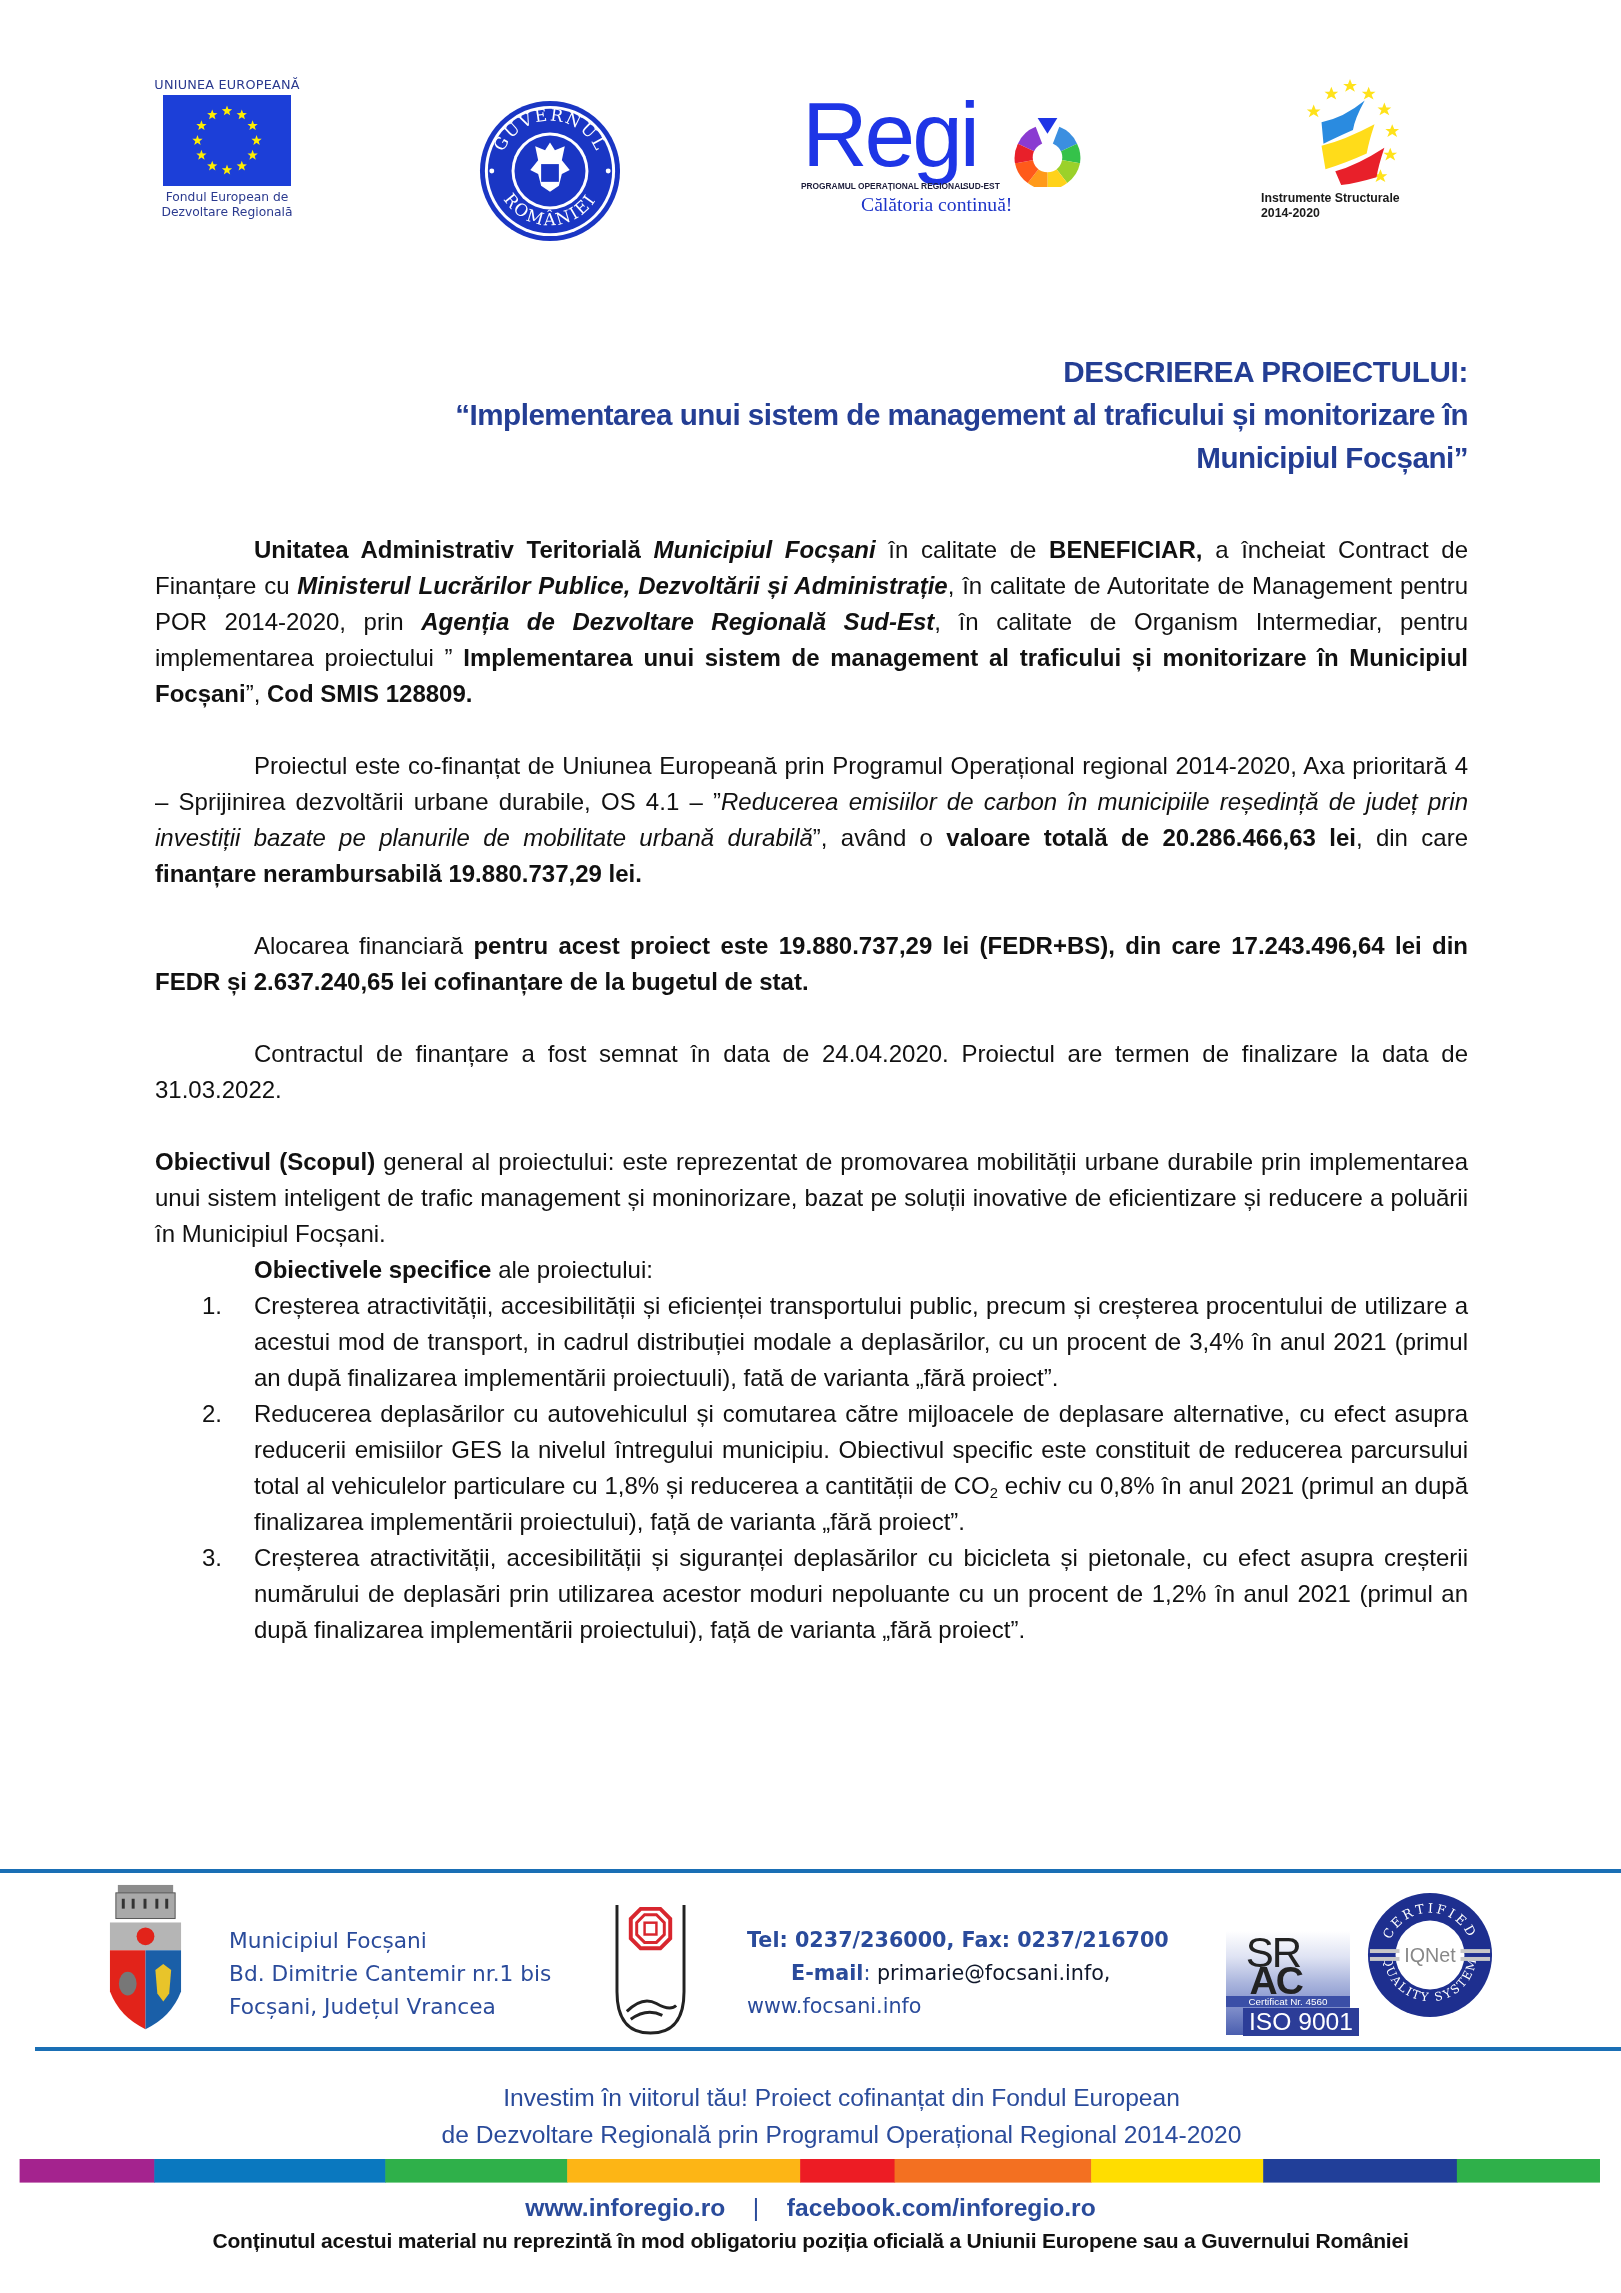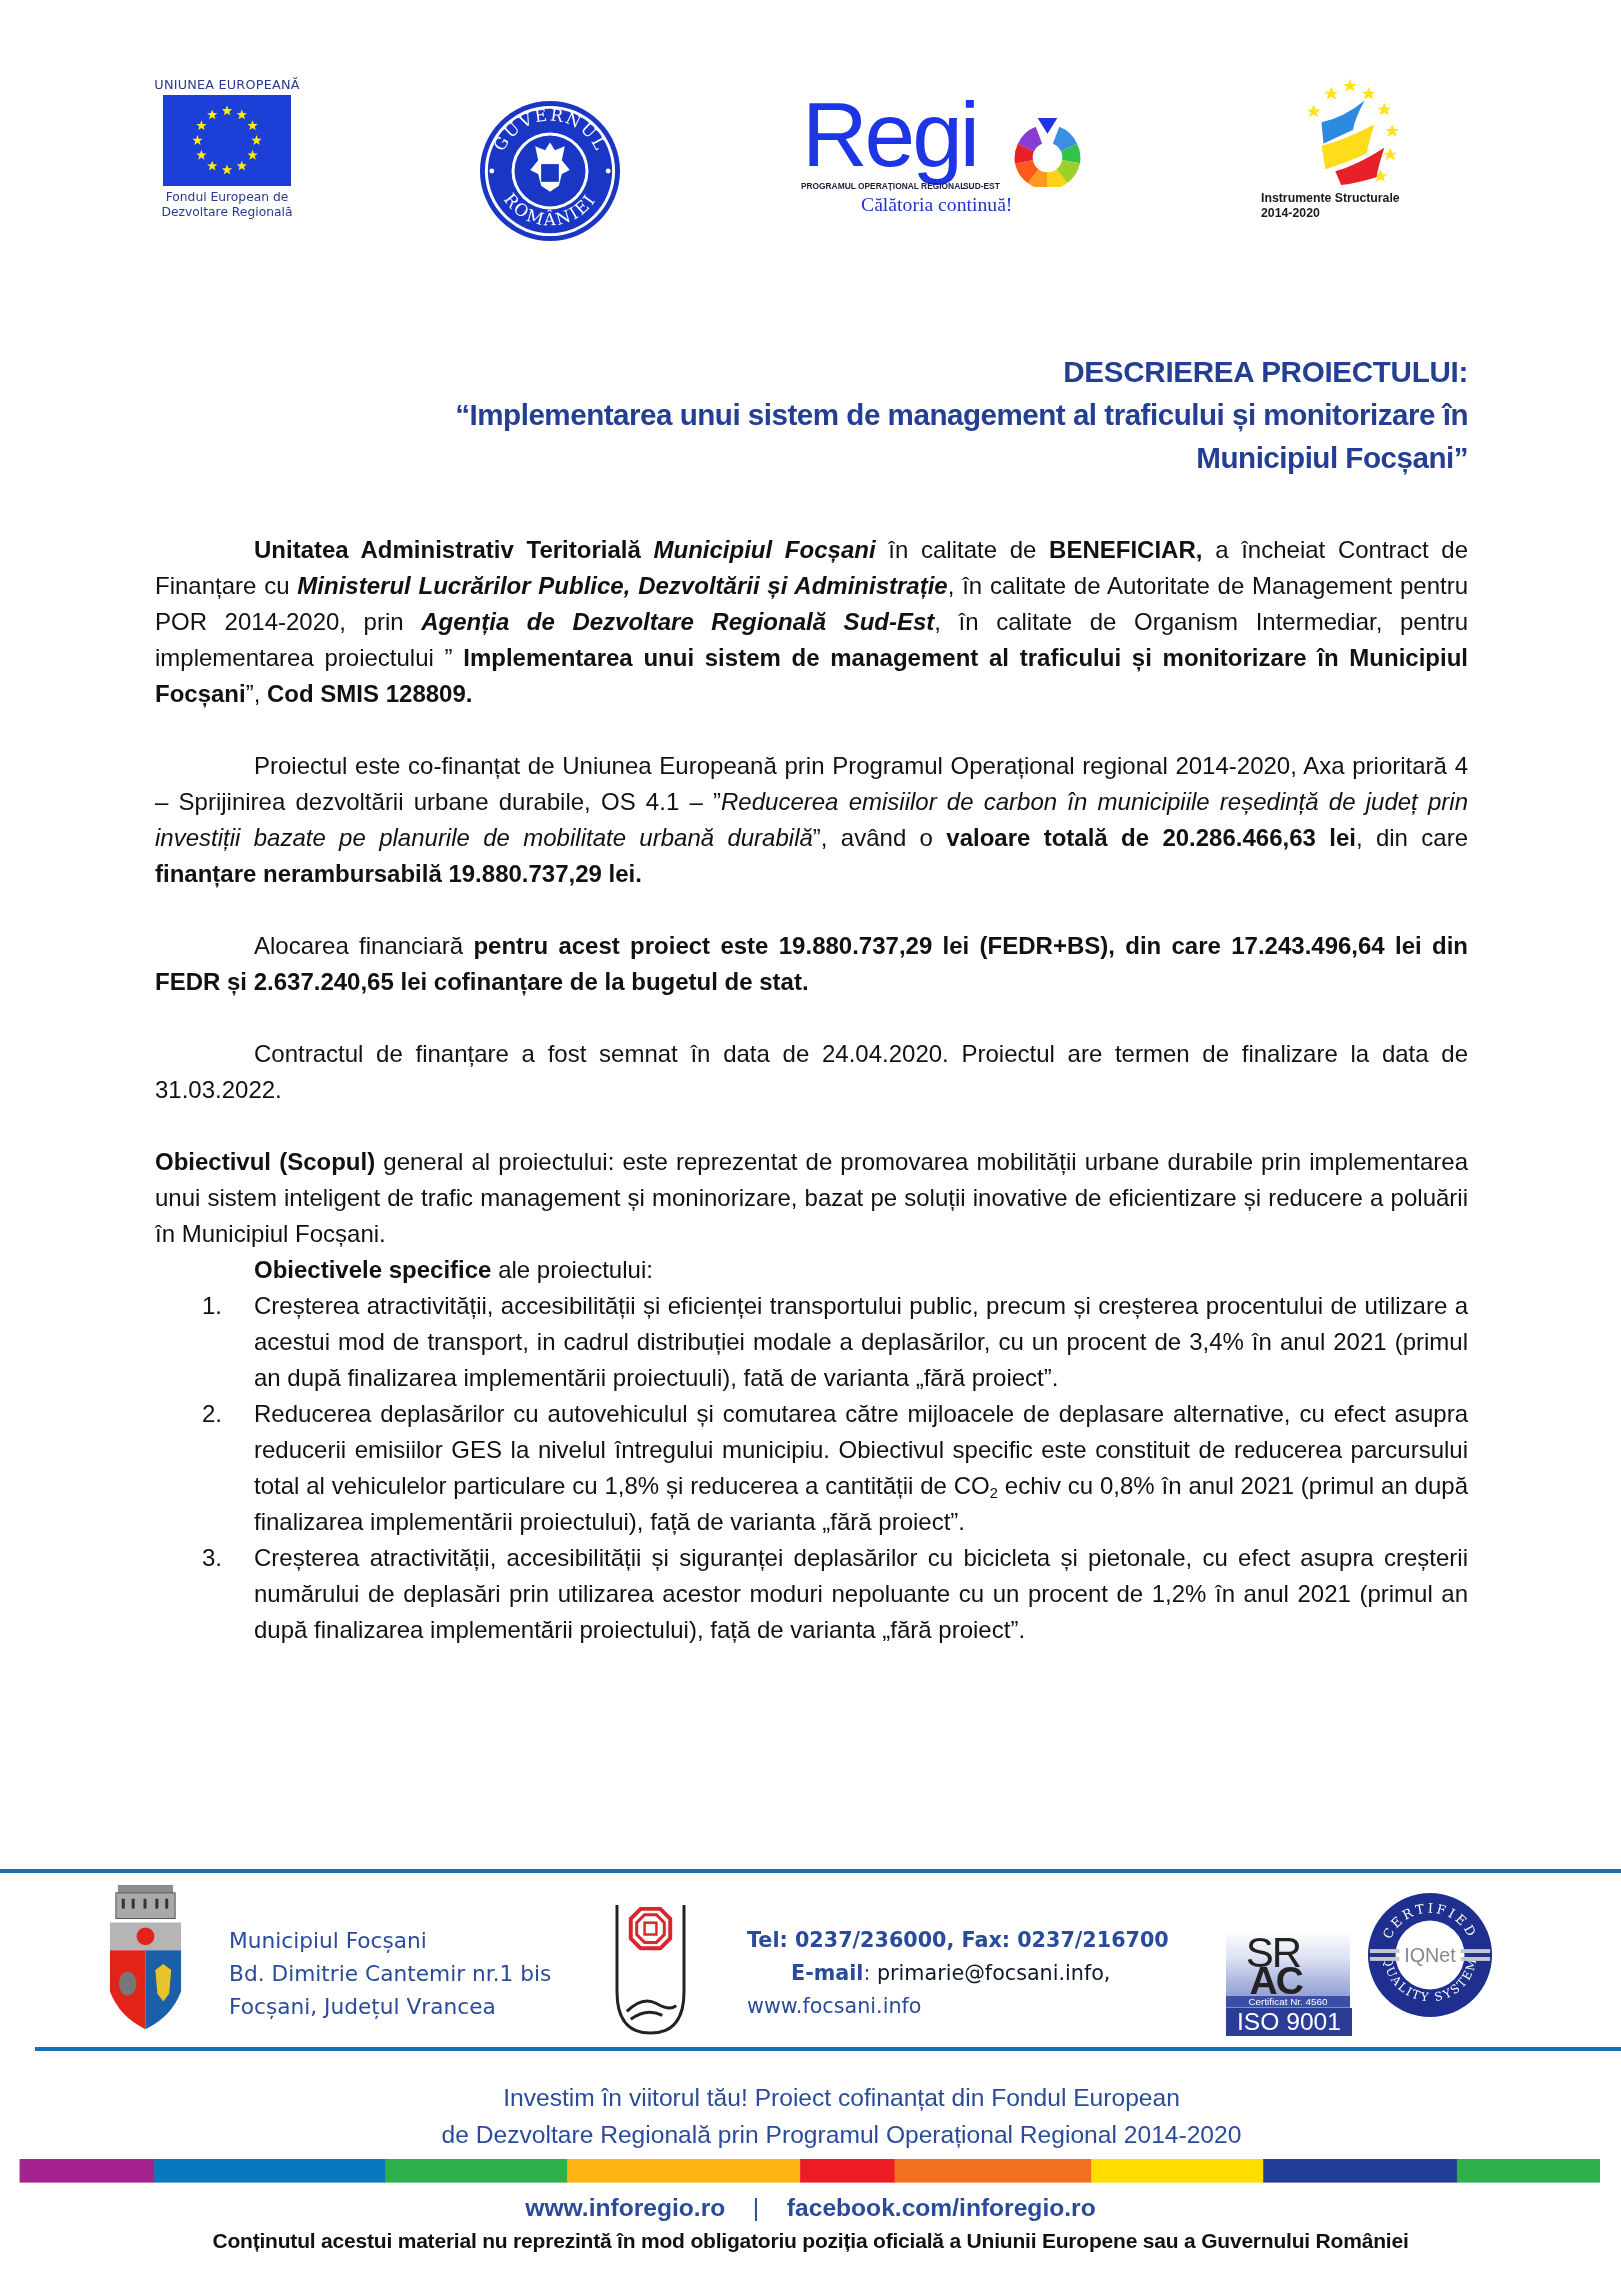--- a/index.html
+++ b/index.html
@@ -53,21 +53,21 @@
     .addr { position: absolute; left: 229px; top: 1924px; color: #2a4b9b; font-size: 21.7px; line-height: 33px; font-family: "DejaVu Sans", sans-serif; }
     .hands { position: absolute; left: 613px; top: 1901px; width: 75px; height: 138px; }
     .contact { position: absolute; left: 747px; top: 1924px; color: #2a4b9b; font-size: 20.7px; line-height: 33px; font-weight: bold; font-family: "DejaVu Sans", sans-serif; }
     .contact .lbl { font-weight: bold; margin-left: 44px; }
     .contact .mail { font-weight: normal; color: #0f172a; }
     .contact .web { font-weight: normal; }
     .srac { position: absolute; left: 1226px; top: 1931px; width: 124px; height: 104px; background: linear-gradient(#ffffff 0%, #dfe3f3 25%, #aab5dd 50%, #7d8cc9 75%, #4a5eaf 100%); }
     .srac .sr { position: absolute; left: 19.7px; top: -2px; font-size: 42px; font-weight: normal; color: #222; letter-spacing: -2px; }
     .srac .ac { position: absolute; left: 23.6px; top: 27.6px; font-size: 39px; font-weight: bold; color: #222; letter-spacing: -2px; }
     .srac .cert { position: absolute; left: 0; width: 124px; top: 65px; font-size: 9.9px; text-align: center; color: #fff; background: #3b4fa7; }
-    .srac .iso { position: absolute; left: 0; width: 126px; top: 77px; font-size: 24.6px; text-align: center; color: #fff; background: #2c3d98; line-height: 27.6px; }
+    .srac .iso { position: absolute; left: 17px; width: 116px; top: 77px; font-size: 24.6px; text-align: center; color: #fff; background: #2c3d98; line-height: 27.6px; }
     .iqnet { position: absolute; left: 1366px; top: 1891px; width: 128px; height: 128px; }
 
     .invest { position: absolute; left: 0; width: 1621px; top: 2079px; text-align: center; color: #2a4b9b; font-size: 24.6px; line-height: 37px; font-family: "Liberation Sans", sans-serif; margin-left: 31px; }
     .colorbar { position: absolute; left: 17.7px; top: 2159px; width: 1583px; height: 23.6px; }
     .links { position: absolute; left: 0; width: 1621px; top: 2190px; text-align: center; color: #2a4b9b; font-size: 24.6px; font-weight: bold; line-height: 35px; }
     .links .sep { font-weight: normal; padding: 0 27.6px; }
     .disclaimer { position: absolute; left: 0; width: 1621px; top: 2226px; text-align: center; color: #111; font-size: 21px; font-weight: bold; line-height: 29.6px; letter-spacing: -0.2px; }
   </style>
 </head>
 <body>

